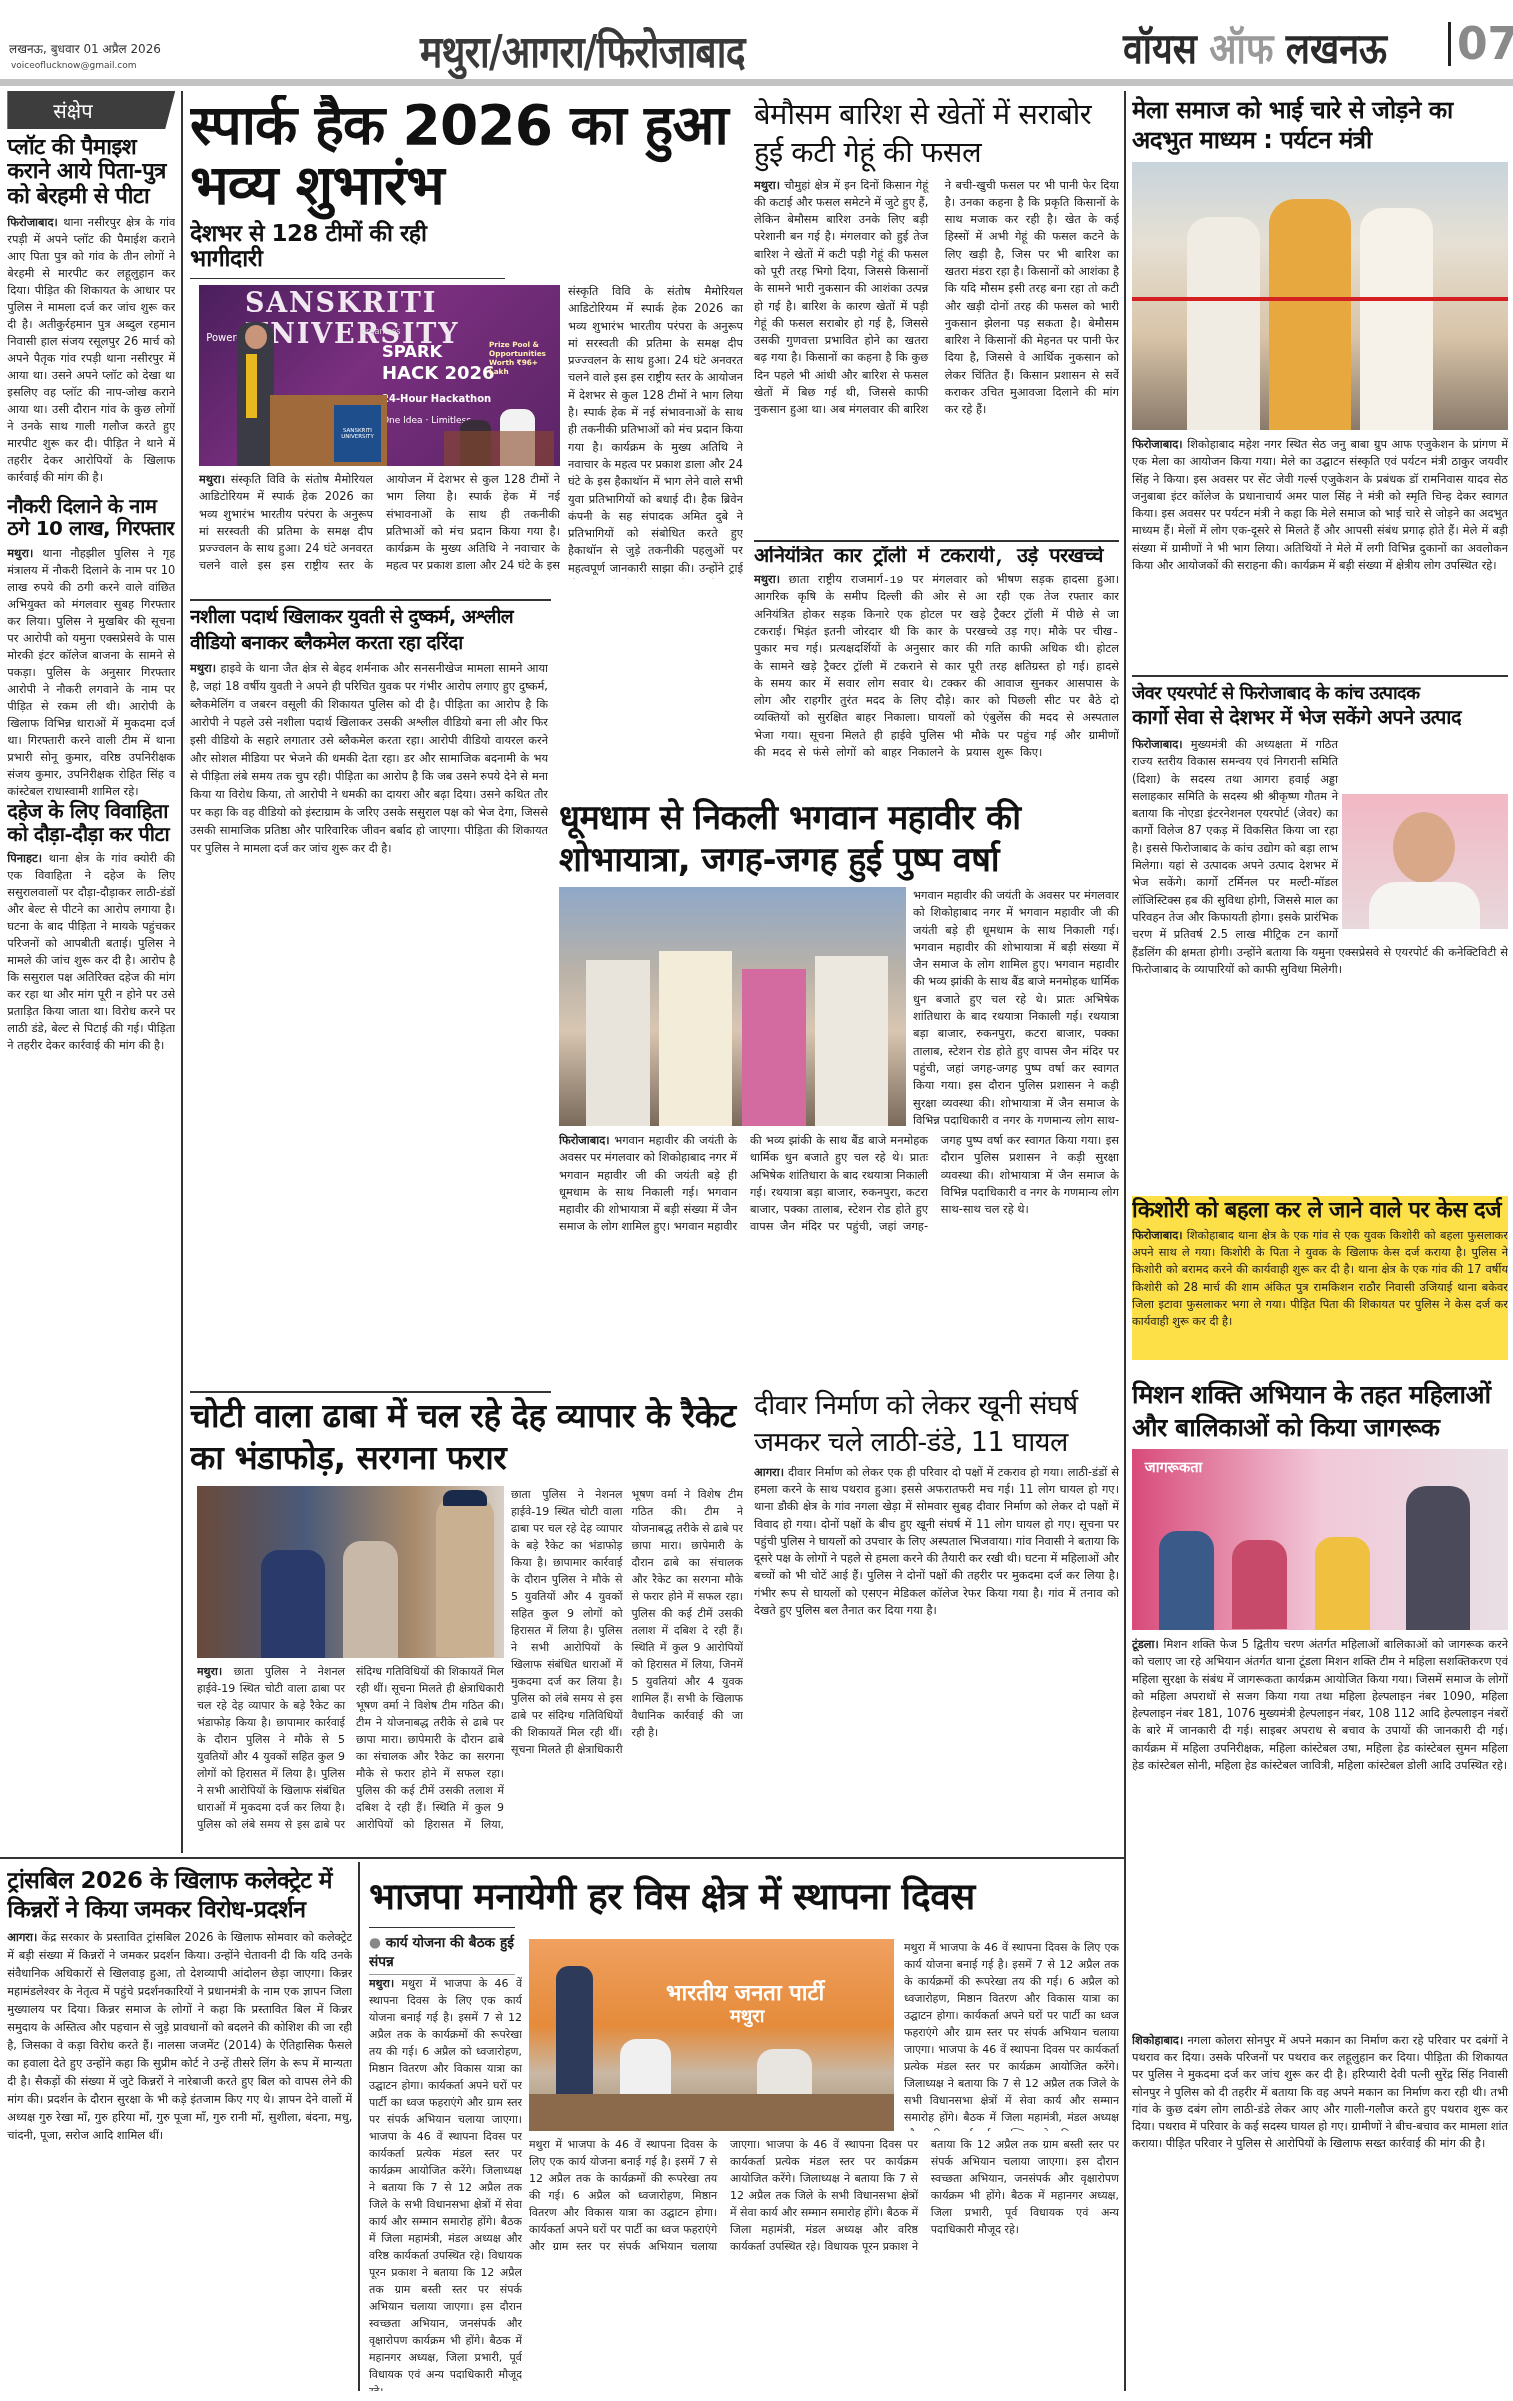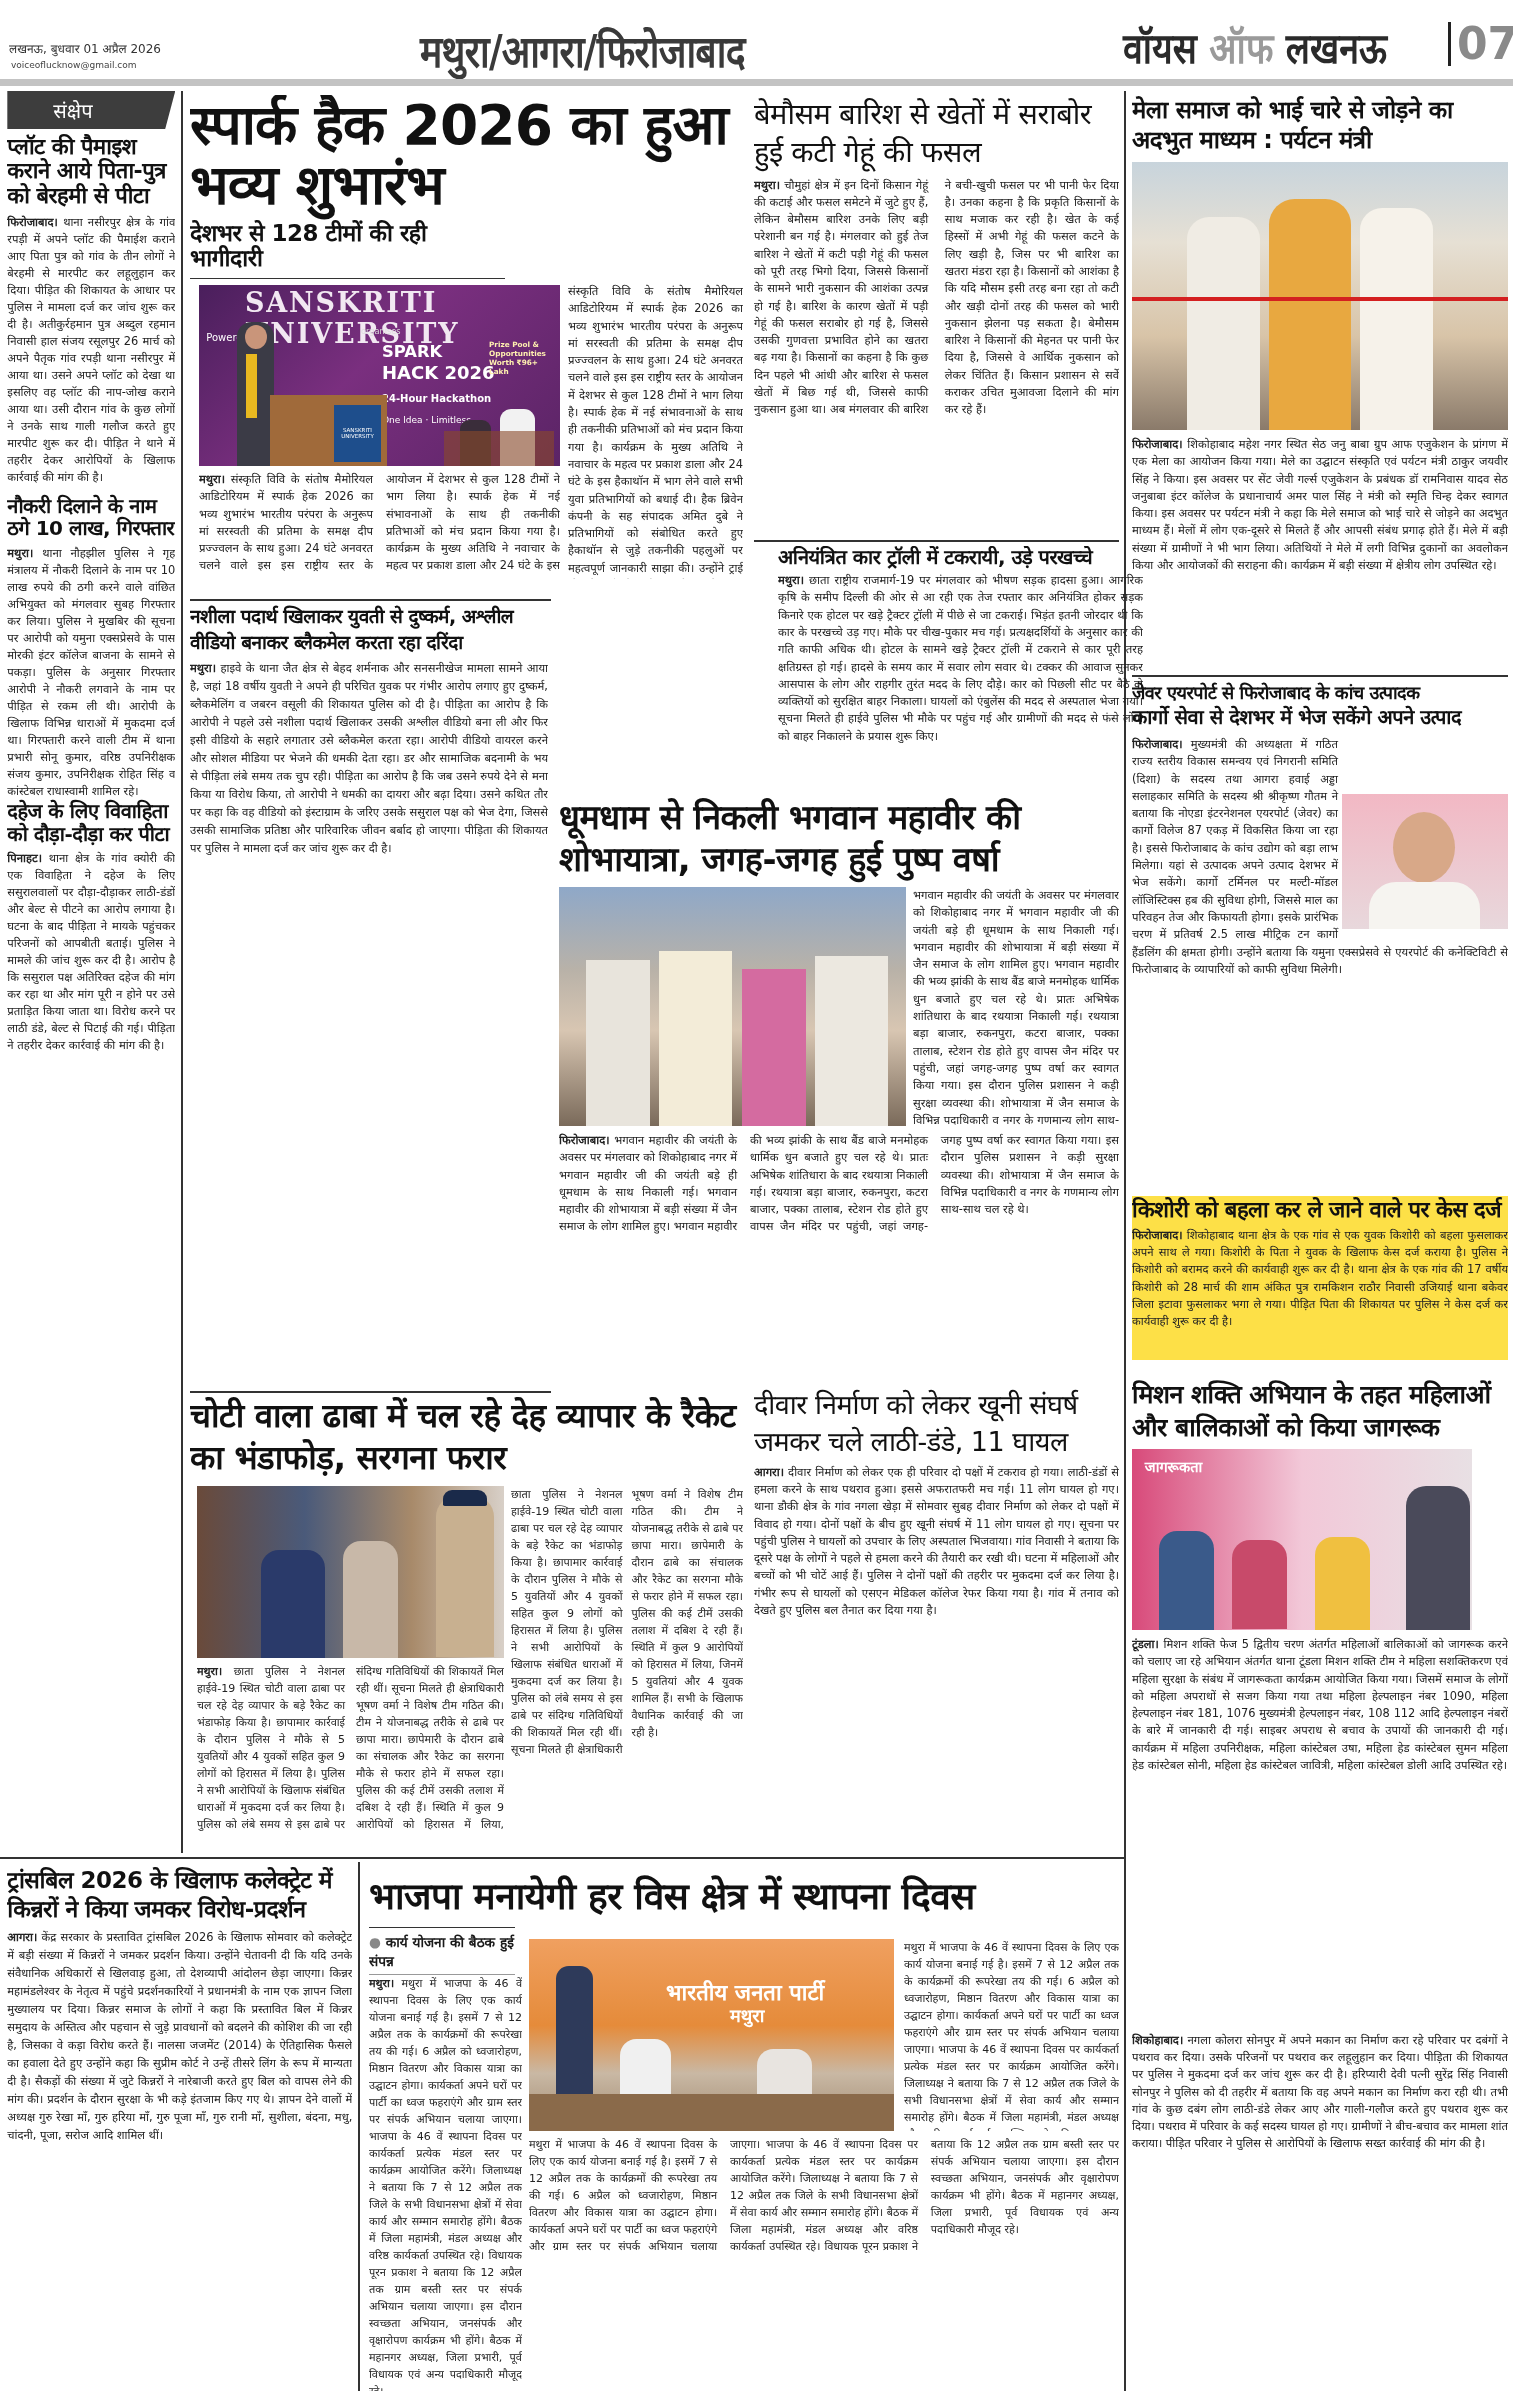--- a/index.html
+++ b/index.html
@@ -109,21 +109,21 @@
 <div class="col" style="left:754px; top:95px; width:365px; height:438px;">
   <div class="hl" style="font-size:29px; font-weight:normal; line-height:38px;">बेमौसम बारिश से खेतों में सराबोर हुई कटी गेहूं की फसल</div>
   <div class="body cols2" style="margin-top:5.5px; height:361px; font-size:11.4px; line-height:17.3px;">
     <b>मथुरा।</b>
     <span>चौमुहां क्षेत्र में इन दिनों किसान गेहूं की कटाई और फसल समेटने में जुटे हुए हैं, लेकिन बेमौसम बारिश उनके लिए बड़ी परेशानी बन गई है। मंगलवार को हुई तेज बारिश ने खेतों में कटी पड़ी गेहूं की फसल को पूरी तरह भिगो दिया, जिससे किसानों के सामने भारी नुकसान की आशंका उत्पन्न हो गई है। बारिश के कारण खेतों में पड़ी गेहूं की फसल सराबोर हो गई है, जिससे उसकी गुणवत्ता प्रभावित होने का खतरा बढ़ गया है। किसानों का कहना है कि कुछ दिन पहले भी आंधी और बारिश से फसल खेतों में बिछ गई थी, जिससे काफी नुकसान हुआ था। अब मंगलवार की बारिश ने बची-खुची फसल पर भी पानी फेर दिया है। उनका कहना है कि प्रकृति किसानों के साथ मजाक कर रही है। खेत के कई हिस्सों में अभी गेहूं की फसल कटने के लिए खड़ी है, जिस पर भी बारिश का खतरा मंडरा रहा है। किसानों को आशंका है कि यदि मौसम इसी तरह बना रहा तो कटी और खड़ी दोनों तरह की फसल को भारी नुकसान झेलना पड़ सकता है। बेमौसम बारिश ने किसानों की मेहनत पर पानी फेर दिया है, जिससे वे आर्थिक नुकसान को लेकर चिंतित हैं। किसान प्रशासन से सर्वे कराकर उचित मुआवजा दिलाने की मांग कर रहे हैं।</span>
   </div>
 </div>
 
 <div class="hrule" style="left:754px; top:540px; width:365px;"></div>
 
-<div class="col" style="left:778px; top:546px; width:365px; height:246px;">
+<div class="col" style="left:754px; top:546px; width:365px; height:246px;font-family:Liberation Mono, monospace;">
   <div class="hl" style="font-size:20px;">अनियंत्रित कार ट्रॉली में टकरायी, उड़े परखच्चे</div>
   <div class="body" style="margin-top:3.7px; font-size:11.4px; line-height:17.3px;">
     <b>मथुरा।</b>
     <span>छाता राष्ट्रीय राजमार्ग-19 पर मंगलवार को भीषण सड़क हादसा हुआ। आगरिक कृषि के समीप दिल्ली की ओर से आ रही एक तेज रफ्तार कार अनियंत्रित होकर सड़क किनारे एक होटल पर खड़े ट्रैक्टर ट्रॉली में पीछे से जा टकराई। भिड़ंत इतनी जोरदार थी कि कार के परखच्चे उड़ गए। मौके पर चीख-पुकार मच गई। प्रत्यक्षदर्शियों के अनुसार कार की गति काफी अधिक थी। होटल के सामने खड़े ट्रैक्टर ट्रॉली में टकराने से कार पूरी तरह क्षतिग्रस्त हो गई। हादसे के समय कार में सवार लोग सवार थे। टक्कर की आवाज सुनकर आसपास के लोग और राहगीर तुरंत मदद के लिए दौड़े। कार को पिछली सीट पर बैठे दो व्यक्तियों को सुरक्षित बाहर निकाला। घायलों को एंबुलेंस की मदद से अस्पताल भेजा गया। सूचना मिलते ही हाईवे पुलिस भी मौके पर पहुंच गई और ग्रामीणों की मदद से फंसे लोगों को बाहर निकालने के प्रयास शुरू किए।</span>
   </div>
 </div>
 
 <div class="hrule" style="left:190px; top:599px; width:361px;"></div>
 <div class="col" style="left:190px; top:604px; width:358px; height:794px;">
   <div class="hl" style="font-size:19px; line-height:25.6px;">नशीला पदार्थ खिलाकर युवती से दुष्कर्म, अश्लील वीडियो बनाकर ब्लैकमेल करता रहा दरिंदा</div>
@@ -243,21 +243,21 @@
   <div class="hl" style="font-size:22px; line-height:27px;">किशोरी को बहला कर ले जाने वाले पर केस दर्ज</div>
   <div class="body" style="margin-top:3.7px; font-size:11.4px; line-height:17.3px;">
     <b>फिरोजाबाद।</b>
     <span>शिकोहाबाद थाना क्षेत्र के एक गांव से एक युवक किशोरी को बहला फुसलाकर अपने साथ ले गया। किशोरी के पिता ने युवक के खिलाफ केस दर्ज कराया है। पुलिस ने किशोरी को बरामद करने की कार्यवाही शुरू कर दी है। थाना क्षेत्र के एक गांव की 17 वर्षीय किशोरी को 28 मार्च की शाम अंकित पुत्र रामकिशन राठौर निवासी उजियाई थाना बकेवर जिला इटावा फुसलाकर भगा ले गया। पीड़ित पिता की शिकायत पर पुलिस ने केस दर्ज कर कार्यवाही शुरू कर दी है।</span>
   </div>
 </div>
 
 <div class="col" style="left:1132px; top:1378px; width:376px; height:82px; background:#fff;">
   <div class="hl" style="font-size:25px; line-height:33px;">मिशन शक्ति अभियान के तहत महिलाओं और बालिकाओं को किया जागरूक</div>
 </div>
-<div class="photo" style="left:1132px; top:1449px; width:340px; height:181px; background:linear-gradient(90deg,#d84a7a 0%,#f2c8d8 50%,#e8e0e4 100%);">
+<div class="photo" style="left:1132px; top:1449px; width:376px; height:181px; background:linear-gradient(90deg,#d84a7a 0%,#f2c8d8 50%,#e8e0e4 100%);">
   <div class="photo-label" style="left:12.8px; top:7.3px; font-size:14.6px;">जागरूकता</div>
   <div style="position:absolute; left:27px; top:82px; width:55px; height:99px; background:#3a5a8a; border-radius:18px 18px 0 0;"></div>
   <div style="position:absolute; left:100px; top:91px; width:55px; height:89px; background:#c84a6a; border-radius:18px 18px 0 0;"></div>
   <div style="position:absolute; left:183px; top:88px; width:55px; height:93px; background:#f0c040; border-radius:18px 18px 0 0;"></div>
   <div style="position:absolute; left:274px; top:37px; width:64px; height:144px; background:#4a4a5a; border-radius:20px 20px 0 0;"></div>
 </div>
 <div class="col body" style="left:1132px; top:1636px; width:376px; height:369px; font-size:11.4px; line-height:17.3px;">
   <b>टूंडला।</b>
   <span>मिशन शक्ति फेज 5 द्वितीय चरण अंतर्गत महिलाओं बालिकाओं को जागरूक करने को चलाए जा रहे अभियान अंतर्गत थाना टूंडला मिशन शक्ति टीम ने महिला सशक्तिकरण एवं महिला सुरक्षा के संबंध में जागरूकता कार्यक्रम आयोजित किया गया। जिसमें समाज के लोगों को महिला अपराधों से सजग किया गया तथा महिला हेल्पलाइन नंबर 1090, महिला हेल्पलाइन नंबर 181, 1076 मुख्यमंत्री हेल्पलाइन नंबर, 108 112 आदि हेल्पलाइन नंबरों के बारे में जानकारी दी गई। साइबर अपराध से बचाव के उपायों की जानकारी दी गई। कार्यक्रम में महिला उपनिरीक्षक, महिला कांस्टेबल उषा, महिला हेड कांस्टेबल सुमन महिला हेड कांस्टेबल सोनी, महिला हेड कांस्टेबल जावित्री, महिला कांस्टेबल डोली आदि उपस्थित रहे।</span>
 </div>

